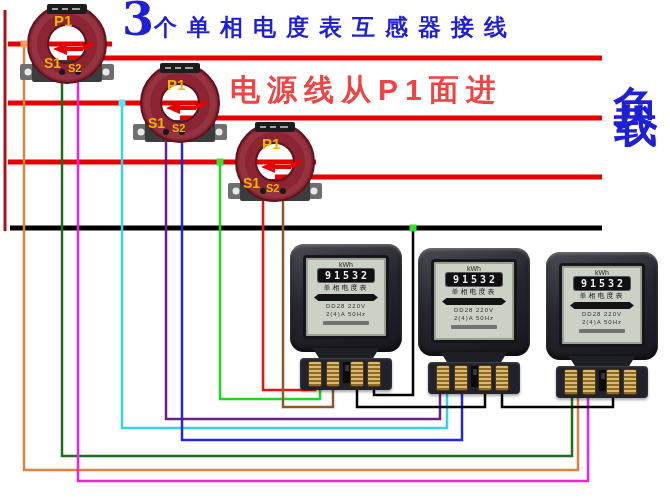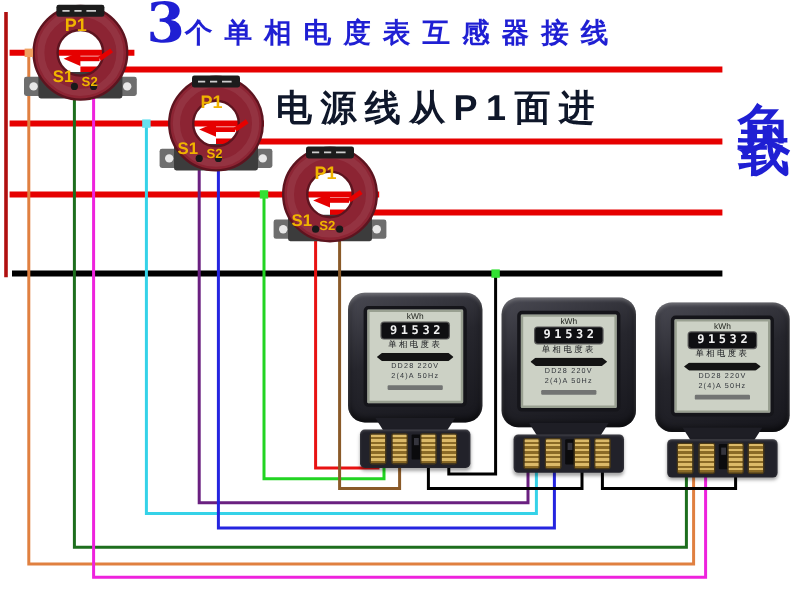--- a/index.html
+++ b/index.html
@@ -5,21 +5,21 @@
   html,body{margin:0;padding:0;background:#e9e9e9;}
   .stage{position:relative;width:670px;height:502px;background:#ffffff;overflow:hidden;
          font-family:"Liberation Sans",sans-serif;}
   .layer-svg{position:absolute;left:0;top:0;z-index:1;}
 
   
   .title{position:absolute;left:122px;top:-4px;z-index:2;display:flex;align-items:baseline;
          color:#1f1fd3;white-space:nowrap;}
   .title .num{font-family:"DejaVu Serif",serif;font-size:46px;font-weight:bold;line-height:46px;}
   .title .rest{font-size:23px;font-weight:800;letter-spacing:10px;line-height:44px;}
-  .subtitle{position:absolute;left:230px;top:70px;z-index:2;color:#0f172a;
+  .subtitle{position:absolute;left:230px;top:70px;z-index:2;color:#ef4444;
             font-size:30px;font-weight:800;letter-spacing:7px;white-space:nowrap;}
   .load{position:absolute;left:608px;top:50px;z-index:2;color:#1f1fd3;
         writing-mode:vertical-rl;text-orientation:upright;
         font-size:44px;font-weight:800;letter-spacing:18px;line-height:56px;}
 
   
   .meter{position:absolute;width:112px;height:148px;z-index:3;}
   .m-body{position:absolute;left:0;top:0;width:112px;height:108px;
           background:linear-gradient(160deg,#4a4a53 0%,#26262d 45%,#17171d 100%);
           border-radius:14px;

